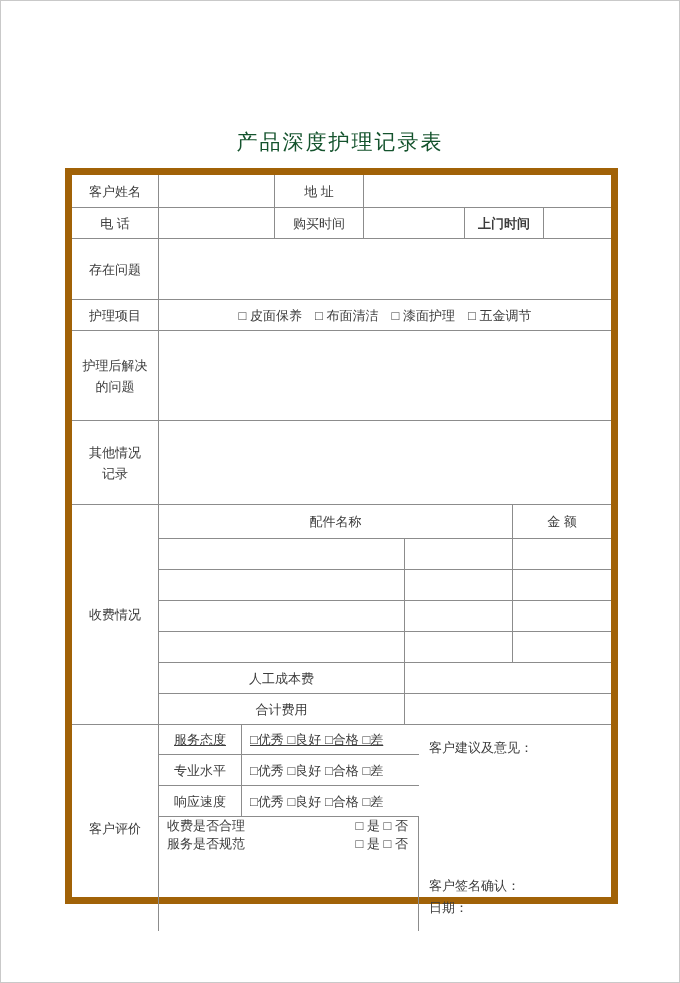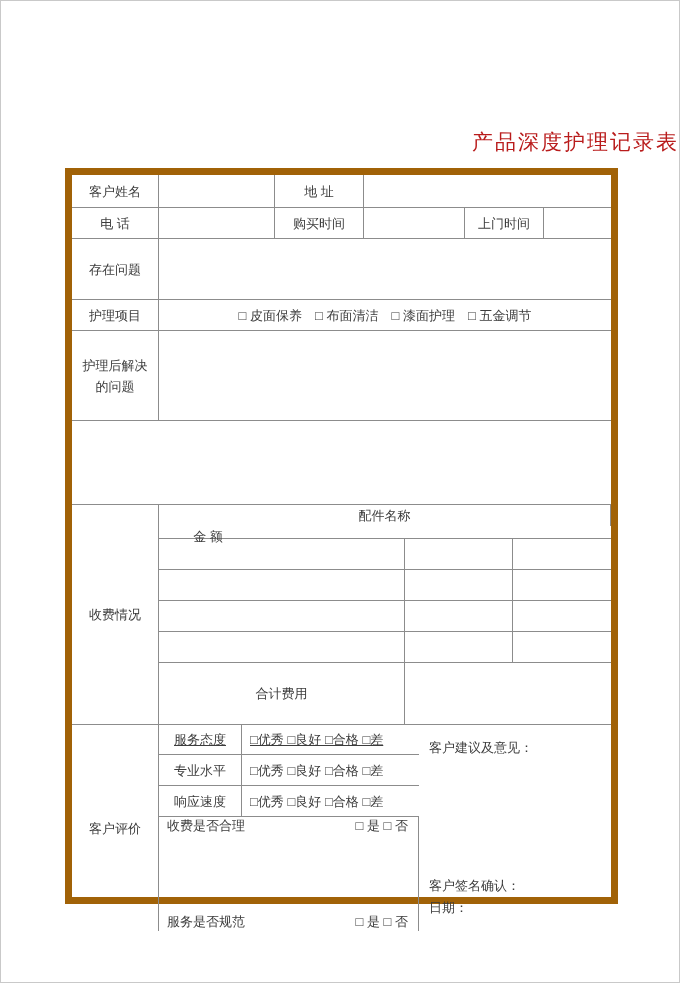--- a/index.html
+++ b/index.html
@@ -4,51 +4,51 @@
 <style>
   html,body{margin:0;padding:0;background:#fff;}
   .page{
     position:relative;width:680px;height:983px;background:#fff;
     border:1px solid #c9c9c9;box-sizing:border-box;
     font-family:"Liberation Sans","DejaVu Sans",sans-serif;
     color:#3c3c3c;font-size:13px;
   }
   .title{
     position:absolute;top:127px;left:0;width:100%;
-    text-align:right;font-size:21px;letter-spacing:2px;color:#b91c1c;
+    text-align:center;font-size:21px;letter-spacing:2px;color:#14532d;
   }
   .tbl{
     position:absolute;left:64px;top:167px;width:553px;height:736px;
     border:7px solid #a16207;box-sizing:border-box;
     display:flex;flex-direction:column;
   }
   .row{display:flex;flex:none;border-bottom:1px solid #8c8c8c;box-sizing:border-box;}
   .row.last{border-bottom:none;flex:1;}
   .cell{
     display:flex;align-items:center;justify-content:center;
     border-right:1px solid #8c8c8c;box-sizing:border-box;
     text-align:center;line-height:21px;
   }
   .cell.norb{border-right:none;}
   .cola{width:87px;flex:none;}
   .grow{flex:1;}
   .h33{height:33px;} .h31{height:31px;} .h61{height:61px;}
   .h90{height:90px;} .h84{height:84px;} .h220{height:220px;} 
-  .h34{height:34px;flex-direction:column;} .h30{height:30px;text-decoration:underline;}
+  .h34{height:34px;} .h30{height:30px;text-decoration:underline;}
   .w116{width:116px;flex:none;} .w89{width:89px;flex:none;text-align:right;}
-  .w101{width:101px;flex:none;} .w79{width:79px;flex:none;}
+  .w101{width:101px;flex:none;} .w79{width:79px;flex:none;font-weight:bold;}
   .w108{width:108px;flex:none;} .w98{width:98px;flex:none;}
   .w206{width:206px;flex:none;} .w83{width:83px;flex:none;}
   .w260{width:260px;flex:none;}
   .subcol{display:flex;flex-direction:column;flex:1;}
   .subrow{display:flex;flex:none;border-bottom:1px solid #8c8c8c;box-sizing:border-box;}
   .subrow.last{border-bottom:none;flex:1;}
   .optline{justify-content:flex-start;padding-left:8px;text-align:left;}
   .otherbox{
-    flex:1;display:flex;flex-direction:column;justify-content:space-between;
+    flex:1;display:flex;flex-direction:column;justify-content:flex-start;
     padding:0 10px 0 8px;box-sizing:border-box;border-right:1px solid #8c8c8c;
   }
   .otherline{display:flex;justify-content:space-between;align-items:center;}
   .rightcell{
     width:206px;flex:none;box-sizing:border-box;
     padding:14px 10px;text-align:left;
   }
   .rightcell .sig{margin-top:120px;}
   .rightcell .date{margin-top:4px;}
 </style>
@@ -91,20 +91,26 @@
       <div class="cell cola">
         <div>
           <div>护理后解决</div>
           <div>的问题</div>
         </div>
       </div>
       <div class="cell grow norb"></div>
     </div>
 
     <div class="row h84">
+      <div class="cell cola">
+        <div>
+          <div>其他情况</div>
+          <div>记录</div>
+        </div>
+      </div>
       <div class="cell grow norb"></div>
     </div>
 
     <div class="row h220">
       <div class="cell cola">收费情况</div>
       <div class="subcol">
         <div class="subrow h34">
           <div class="cell grow">配件名称</div>
           <div class="cell w98 norb">金 额</div>
         </div>
@@ -120,20 +126,24 @@
         </div>
         <div class="subrow h31">
           <div class="cell grow"></div>
           <div class="cell w108"></div>
           <div class="cell w98 norb"></div>
         </div>
         <div class="subrow h31">
           <div class="cell grow"></div>
           <div class="cell w108"></div>
           <div class="cell w98 norb"></div>
+        </div>
+        <div class="subrow h31">
+          <div class="cell grow">人工成本费</div>
+          <div class="cell w206 norb"></div>
         </div>
         <div class="subrow last">
           <div class="cell grow">合计费用</div>
           <div class="cell w206 norb"></div>
         </div>
       </div>
     </div>
 
     <div class="row last">
       <div class="cell cola">客户评价</div>

